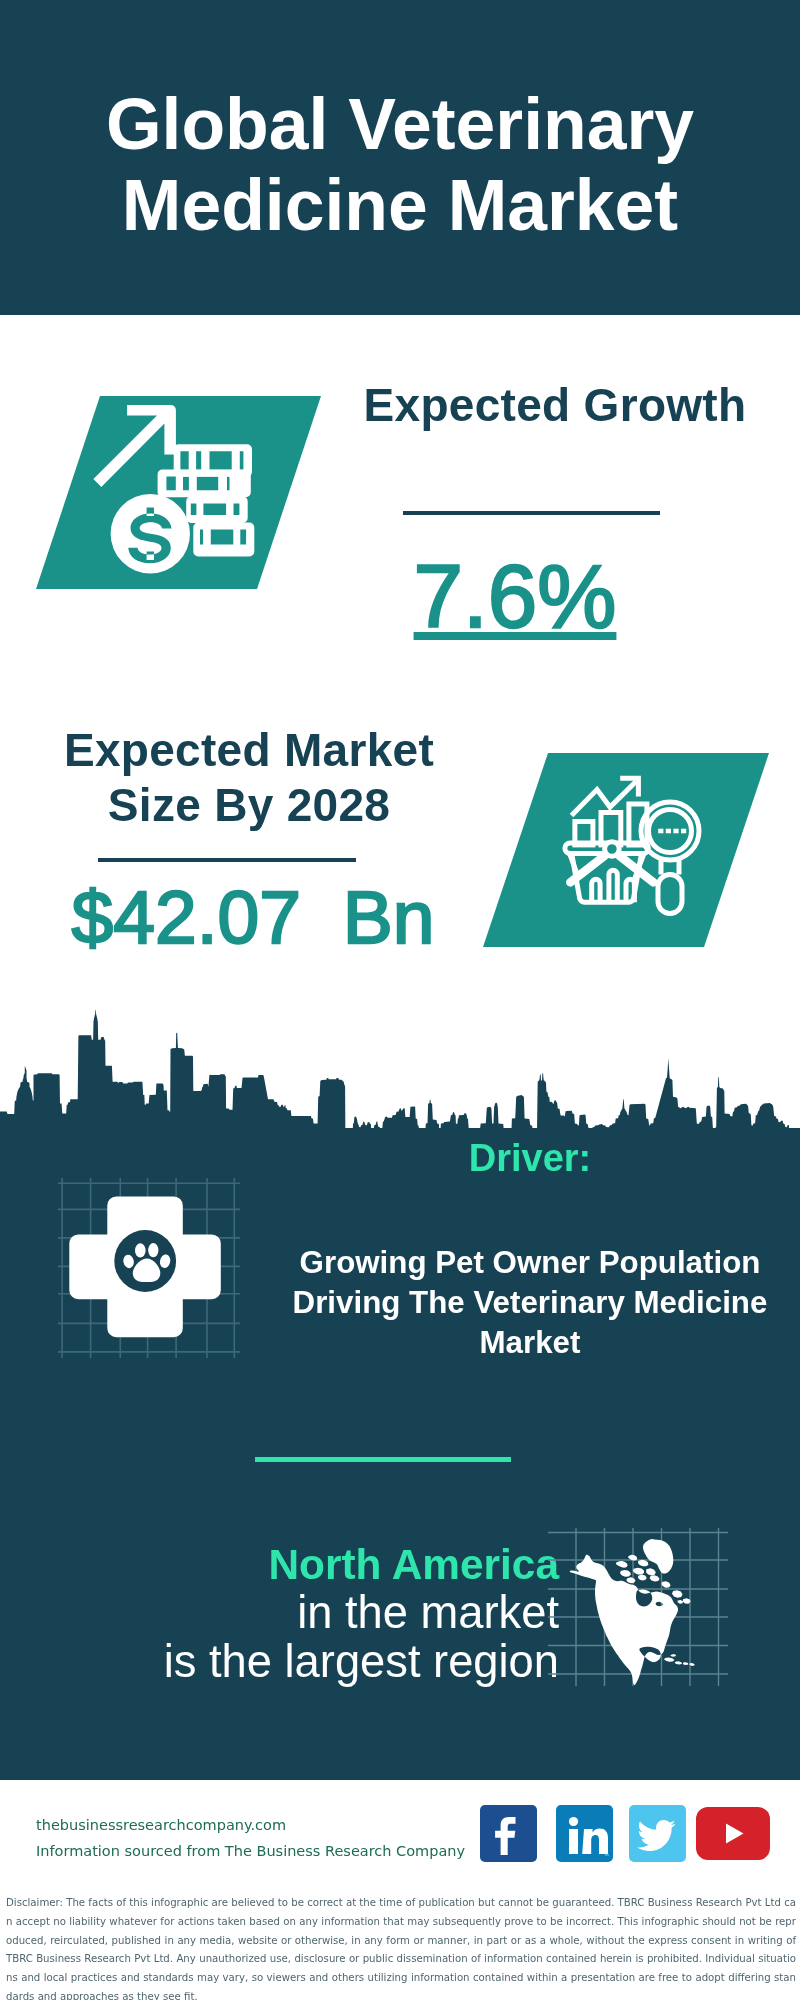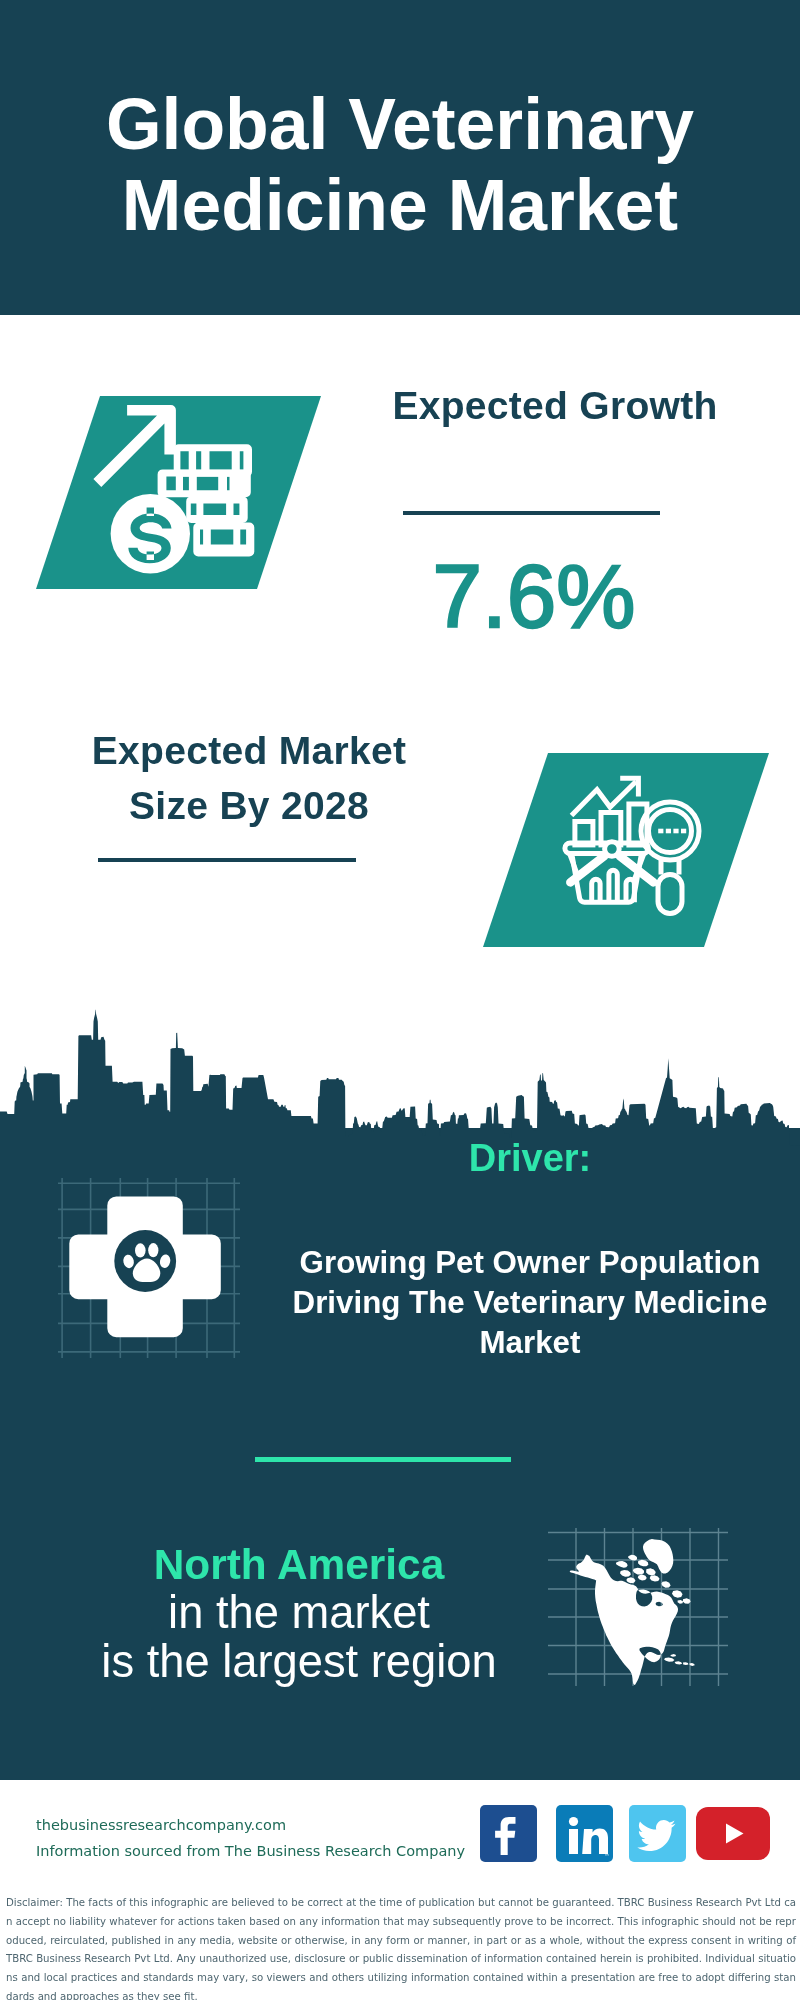--- a/index.html
+++ b/index.html
@@ -7,36 +7,36 @@
   body { font-family:"DejaVu Sans", sans-serif; background:#fff; overflow:hidden; }
   .page { position:relative; width:800px; height:2000px; background:#fff; }
 
   .header { position:absolute; left:0; top:0; width:800px; height:315px; background:#174253; }
   .header h1 { position:absolute; left:0; top:84px; width:800px; text-align:center;
     color:#fff; font-size:71.5px; font-weight:bold; line-height:81px;
     font-family:"Liberation Sans", sans-serif; }
 
   .plg { position:absolute; }
   .stat-title { position:absolute; color:#174253; font-weight:bold; text-align:center;
-                font-size:39px; line-height:55px; font-family:"Liberation Sans", sans-serif; letter-spacing:0.3px; }
+                font-size:46px; line-height:55px; font-family:"Liberation Sans", sans-serif; letter-spacing:0.3px; }
   .rule { position:absolute; height:4px; background:#174253; }
   .stat-val { position:absolute; color:#1a928a; text-align:center; font-weight:400;
               font-family:"Liberation Sans", sans-serif; -webkit-text-stroke:2.3px #1a928a; }
   .stat-val.growth { font-size:89px; line-height:92px; }
   .stat-val.size { font-size:75px; line-height:78px; white-space:pre; }
 
   .dark { position:absolute; left:0; top:1128px; width:800px; height:652px; background:#174253; }
   .skyline { position:absolute; left:0; top:1008px; width:800px; height:150px; }
 
   .driver-head { position:absolute; color:#2ee5ab; font-weight:bold; font-size:38px;
                  text-align:center; font-family:"Liberation Sans", sans-serif; line-height:44px; }
   .driver-body { position:absolute; color:#fff; font-weight:bold; font-size:31.3px;
                  line-height:39.8px; text-align:center; font-family:"Liberation Sans", sans-serif; }
   .green-rule { position:absolute; height:5px; background:#2ee5ab; }
-  .region-block { position:absolute; text-align:center; }
+  .region-block { position:absolute; text-align:right; }
   .region-name { color:#2ee5ab; font-weight:bold; font-size:42.4px; line-height:49px;
                  font-family:"Liberation Sans", sans-serif; }
   .region-text { color:#fff; font-size:45.3px; line-height:48.5px; font-weight:400;
                  font-family:"Liberation Sans", sans-serif; }
 
   .footer { position:absolute; left:0; top:1780px; width:800px; height:220px; background:#fff; }
   .src { position:absolute; left:36px; top:1812px; color:#1e6b58; font-size:14.5px; line-height:26px; }
   .disclaimer { position:absolute; left:6px; top:1894px; width:790px; color:#4e6670;
     font-size:11.3px; line-height:18.8px; font-stretch:condensed; word-break:break-all;
     text-align:justify; }
@@ -81,21 +81,21 @@
       <path fill="#1a928a" d="M53.6 104.5 h7.4 v8.5 h-7.4 Z M53.6 148.5 h7.4 v8.5 h-7.4 Z
         M57.3 110.5 c-11.3 0-19.8 6.2-19.8 14.6 0 7.5 6.4 11.8 18.1 13.3 9.2 1.3 12.9 3.2 12.9 6.6 0 3.8-5.3 6.6-11.8 6.6 -6.7 0-11.8-2.7-12.1-6.8 h-9.3 c0.3 9.1 9.2 15.5 21.4 15.5 12 0 21.1-6.4 21.1-15.3 0-7.8-6.3-12.3-18.8-14 -9-1.3-12.3-3-12.3-6 0-3.4 5-5.8 10.9-5.8 6.1 0 10.9 2.6 11.6 6.4 h9.3 c-0.8-8.8-9.2-15-20.5-15 Z"></path>
     </g>
       </g>
   </svg>
 
   <div class="stat-title" style="left:330px;top:378px;width:450px;">
     <span>Expected Growth</span><br>
   </div>
   <div class="rule" style="left:403px;top:511px;width:257px;"></div>
-  <div class="stat-val growth" style="left:309px;top:550px;width:450px;">7.6%</div>
+  <div class="stat-val growth" style="left:290px;top:550px;width:450px;text-decoration:underline;">7.6%</div>
 
     <svg class="plg" style="left:483px;top:753px;width:286px;height:194px" viewBox="0 0 286 194">
     <defs>
         <clipPath id="pclip2">
           <polygon points="65,0 286,0 221,194 0,194"></polygon>
         </clipPath>
       </defs>
     <polygon points="65,0 286,0 221,194 0,194" fill="#1a928a"></polygon>
     <g clip-path="url(#pclip2)">
         <g transform="translate(73,10)">
@@ -128,20 +128,21 @@
       </g>
     </g>
       </g>
   </svg>
 
   <div class="stat-title" style="left:24px;top:723px;width:450px;">
     <span>Expected Market</span><br>
     <span>Size By 2028</span>
   </div>
   <div class="rule" style="left:98px;top:858px;width:258px;"></div>
+  <div class="stat-val size" style="left:28px;top:878px;width:450px;">$42.07  Bn</div>
 
   <div class="dark"></div>
   <svg class="skyline" viewBox="0 0 800 150">
     <path d="M0,150 L0.0,103.5 6.7,103.5 7.5,105.9 14.2,105.9 14.7,93.5 15.4,92.6 16.2,92.6 16.4,88.8 16.8,87.1 17.4,83.8 18.8,80.4 20.1,78.7 20.4,76.2 20.4,75.4 20.4,74.4 22.6,73.7 22.9,71.2 23.4,70.3 23.8,67.0 24.8,65.0 24.8,62.6 24.8,57.8 25.5,59.5 26.5,62.6 26.5,65.0 26.5,67.0 26.5,70.3 26.8,71.2 27.1,73.7 28.8,74.4 29.5,75.4 29.5,76.2 29.5,78.7 30.5,80.4 31.5,83.8 32.2,87.1 32.5,88.8 32.8,92.6 33.5,92.6 33.5,66.7 37.2,66.2 37.9,65.3 51.9,65.3 52.3,66.3 59.0,66.3 59.6,67.0 60.0,95.5 61.6,95.5 62.3,105.5 66.2,105.5 66.7,96.8 67.7,96.8 68.0,94.6 70.0,94.1 70.3,91.3 77.7,91.3 78.4,28.1 79.1,27.3 91.1,27.3 91.8,31.8 93.1,31.8 93.5,13.4 94.1,10.0 95.1,5.9 95.5,1.7 95.8,1.7 96.1,5.9 97.1,10.0 97.8,13.4 98.2,31.8 100.5,31.8 101.2,29.3 103.5,28.8 104.5,31.8 105.2,32.8 105.5,57.8 111.9,57.8 112.6,73.7 117.2,73.7 118.3,75.0 119.3,74.0 122.3,74.0 123.3,75.4 127.3,75.4 128.0,74.4 132.3,74.4 134.0,73.7 142.4,73.7 143.2,87.1 144.4,87.1 144.7,96.8 145.7,96.8 146.1,95.5 148.7,95.5 149.4,87.1 155.8,86.8 156.4,75.4 162.5,75.4 163.5,77.0 163.8,82.4 166.8,82.4 167.5,102.2 169.2,102.2 169.5,103.8 170.2,103.8 170.5,41.0 172.2,40.2 175.9,39.9 176.2,25.1 177.2,24.8 177.9,39.9 182.2,40.2 184.2,41.5 184.9,47.7 192.3,47.7 193.0,48.6 193.3,82.9 201.0,82.9 201.7,82.1 202.3,79.1 203.0,78.4 203.3,76.2 207.7,75.7 208.4,78.7 209.4,67.0 210.4,66.7 211.1,67.0 219.8,67.0 220.4,66.2 224.4,66.2 225.1,67.8 225.8,68.3 226.1,100.5 228.8,100.5 229.5,101.8 232.5,101.8 233.2,80.4 234.5,80.1 235.2,77.9 236.5,77.4 236.8,80.1 241.5,80.1 242.5,70.0 243.2,69.5 257.9,69.5 258.6,67.0 263.3,67.0 264.0,69.5 268.0,91.3 273.4,91.3 274.4,93.8 277.0,94.1 277.7,97.1 278.4,97.1 279.1,98.8 280.7,98.8 281.4,96.8 282.7,96.8 283.4,98.8 284.4,98.8 284.8,97.1 285.4,97.1 285.8,100.2 286.8,100.2 287.4,102.2 290.8,102.2 291.4,108.0 310.9,108.0 311.6,110.5 312.9,110.5 313.6,115.6 317.6,115.6 318.2,88.8 319.6,87.9 320.3,72.9 321.6,72.0 326.3,71.7 327.0,70.0 328.3,70.0 328.6,71.2 336.0,71.2 336.7,70.0 338.4,70.0 339.0,71.7 341.7,71.7 342.7,72.9 343.7,73.7 344.4,77.0 345.1,77.9 345.4,129.0 348.4,129.0 349.4,126.5 352.4,126.0 353.1,115.6 353.8,115.2 354.4,108.9 355.8,108.5 356.8,110.5 357.8,115.6 358.4,116.4 359.1,118.9 360.5,119.3 361.1,117.2 362.5,116.9 363.1,113.9 364.1,113.6 364.8,115.6 365.5,117.2 366.8,117.2 367.8,114.2 369.2,113.9 369.8,115.6 370.8,115.9 371.5,123.9 373.5,123.9 374.2,117.2 375.5,116.9 376.5,113.6 377.2,113.2 377.9,117.2 378.6,118.9 379.9,119.3 380.6,123.1 381.9,123.6 382.9,113.9 383.9,113.1 385.2,108.9 386.9,108.5 387.6,109.7 391.9,109.7 392.6,107.2 395.6,106.9 396.6,103.8 398.6,103.5 399.7,100.5 400.7,100.2 401.3,102.5 402.0,102.5 403.3,100.5 404.7,100.2 405.4,108.9 409.7,108.9 410.4,98.8 415.1,98.5 415.7,110.5 417.1,110.9 417.7,117.2 418.4,117.6 419.4,122.3 421.4,122.6 422.4,127.3 425.1,127.6 425.8,115.6 427.5,115.2 428.1,95.8 429.5,95.1 429.8,91.8 430.5,91.8 430.8,95.1 432.1,95.8 432.8,111.4 436.5,111.9 437.2,115.6 438.9,115.9 439.5,127.3 440.2,127.6 440.9,115.6 443.5,115.2 444.2,113.9 449.9,113.6 450.9,107.2 452.2,106.9 452.9,104.7 453.6,103.8 454.3,104.7 454.9,106.9 455.6,107.2 455.9,115.6 457.3,115.9 457.9,110.5 458.6,110.2 458.9,107.2 463.6,106.9 464.3,105.5 466.0,105.2 466.7,107.2 467.3,110.5 468.0,110.9 468.7,120.3 480.1,120.3 480.7,115.6 485.8,115.2 486.8,99.8 487.8,99.2 490.4,98.8 491.4,100.5 492.1,115.6 493.5,115.6 494.1,99.2 495.1,95.5 496.1,94.6 497.1,95.5 497.8,99.2 498.5,115.6 503.2,115.9 504.2,125.3 508.9,125.6 509.5,129.3 511.2,129.6 511.9,110.5 515.2,110.2 516.2,88.8 517.9,87.8 521.6,87.1 522.6,87.9 523.9,88.8 524.6,110.5 529.3,110.9 530.3,117.2 532.0,117.6 533.0,122.3 536.0,122.3 537.0,121.9 537.7,73.7 539.4,72.0 540.0,67.0 540.7,66.2 541.0,72.0 542.0,72.9 542.4,65.3 543.0,65.0 543.7,72.0 544.7,72.9 545.4,73.7 546.0,74.5 546.4,83.8 547.4,84.1 548.4,88.8 549.4,89.6 549.7,93.8 552.1,94.1 552.8,95.5 553.8,95.8 554.1,93.0 555.4,92.1 556.1,93.8 557.1,94.6 557.8,100.5 559.5,100.8 560.5,107.2 561.5,107.5 562.1,108.0 562.8,107.2 563.5,107.2 564.1,108.0 564.8,108.5 565.5,103.5 566.5,103.0 571.8,102.7 572.5,105.5 574.2,105.9 574.9,115.6 577.2,115.9 577.9,117.2 578.9,117.6 579.5,107.2 580.6,106.9 584.9,106.5 585.6,107.5 586.2,115.6 587.6,115.9 588.6,120.6 589.6,120.9 590.6,123.9 591.9,123.6 592.6,119.3 594.3,118.9 595.3,117.6 598.0,117.2 599.3,116.4 602.0,116.1 603.0,117.2 605.3,117.6 606.0,118.9 609.0,119.3 610.0,117.2 611.7,116.9 612.7,115.6 615.1,115.2 615.7,110.5 618.1,110.2 618.7,107.2 619.8,106.9 620.4,103.8 621.1,103.0 621.8,101.3 622.4,100.5 622.8,96.3 623.1,92.5 623.4,90.4 623.8,92.5 624.1,96.3 624.4,100.5 625.1,101.3 625.8,103.0 626.5,103.8 627.5,106.9 628.5,107.2 629.5,97.1 630.5,96.3 644.5,95.8 645.5,96.8 646.2,110.5 648.2,110.9 649.2,117.2 649.9,117.6 650.6,115.6 653.2,115.2 653.9,110.5 655.3,109.7 666.0,70.3 667.0,69.5 667.7,60.3 668.3,50.2 669.0,60.3 669.7,70.3 671.4,71.2 672.4,72.0 673.0,88.8 676.4,89.6 677.4,90.4 678.1,98.8 679.7,99.7 680.7,100.2 682.1,99.2 683.4,98.8 684.4,99.7 686.1,100.2 687.1,99.2 688.4,98.8 689.5,99.7 695.8,100.2 696.8,115.6 698.8,115.9 699.8,113.9 701.2,113.6 702.2,108.9 705.9,108.5 706.5,98.8 707.2,98.0 709.2,97.5 710.2,98.8 710.9,108.5 712.2,108.9 712.9,120.3 714.6,120.6 715.2,119.8 716.2,119.3 716.9,80.1 717.9,79.1 718.3,69.5 718.9,69.0 719.3,79.1 720.3,80.1 723.0,80.4 723.6,82.1 724.3,82.9 724.6,105.5 729.6,105.9 730.3,108.0 732.3,108.5 733.0,103.8 734.0,103.5 734.7,99.7 737.0,99.2 737.7,98.0 740.0,97.5 740.7,96.3 746.4,95.8 747.1,97.1 748.1,98.0 748.7,104.7 749.8,105.5 750.8,106.4 751.4,117.2 752.8,117.6 753.4,115.6 755.1,115.2 755.8,107.2 757.1,106.9 758.1,103.5 759.1,102.5 760.1,98.8 761.1,98.0 761.8,96.8 763.1,96.3 763.8,95.5 769.9,95.1 770.9,95.8 771.9,96.3 772.5,97.1 773.2,98.8 774.2,108.0 775.9,108.5 776.5,110.5 777.9,110.9 778.6,113.9 779.9,114.2 780.9,113.1 782.6,112.6 783.2,115.6 784.6,115.9 785.3,118.9 786.6,119.3 787.6,117.2 788.9,116.9 790.0,137.3 800.0,137.7 L800,150 Z" fill="#174253"></path>
   </svg>
 
     <svg class="plg" style="left:58px;top:1178px;width:182px;height:180px" viewBox="0 0 182 180">
     <g stroke="#3c6979" stroke-width="1.6" fill="none">
       <path d="M4.1 0 V180 M32.6 0 V180 M62.3 0 V180 M89.6 0 V180 M118.1 0 V180 M149 0 V180 M176.3 0 V180"></path>
       <path d="M0 5.3 H182 M0 31.4 H182 M0 59.9 H182 M0 88.4 H182 M0 115.8 H182 M0 145.4 H182 M0 173.9 H182"></path>

